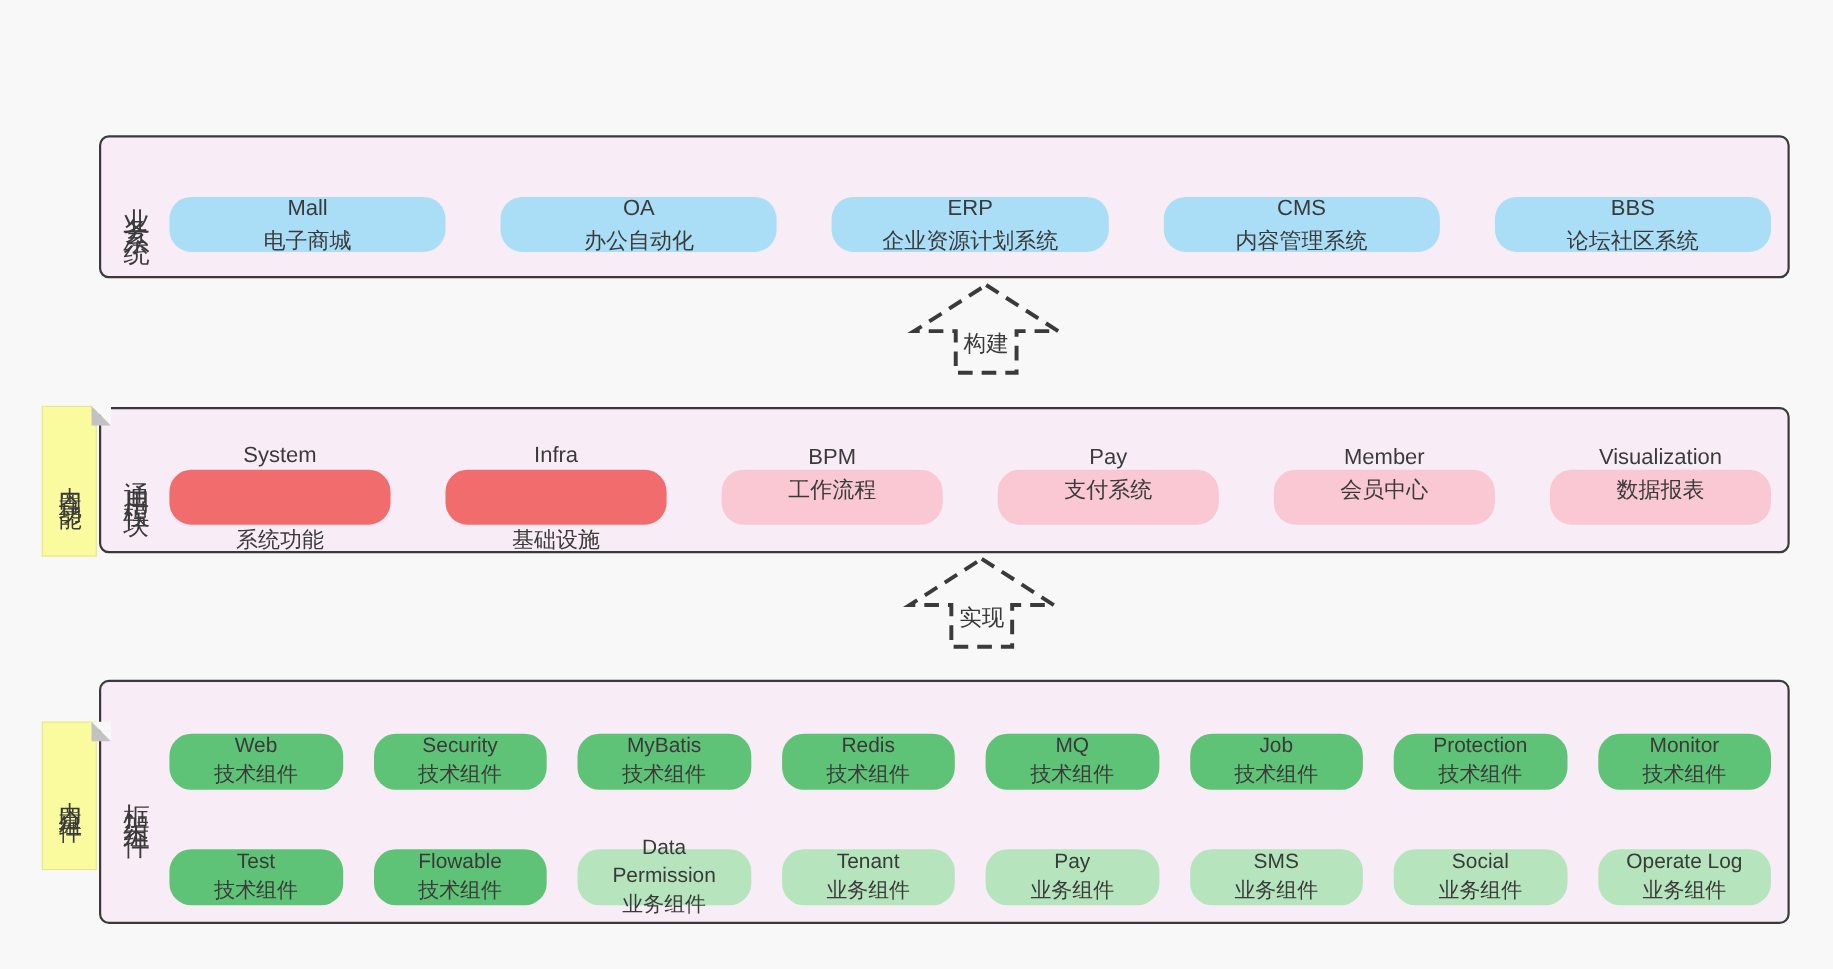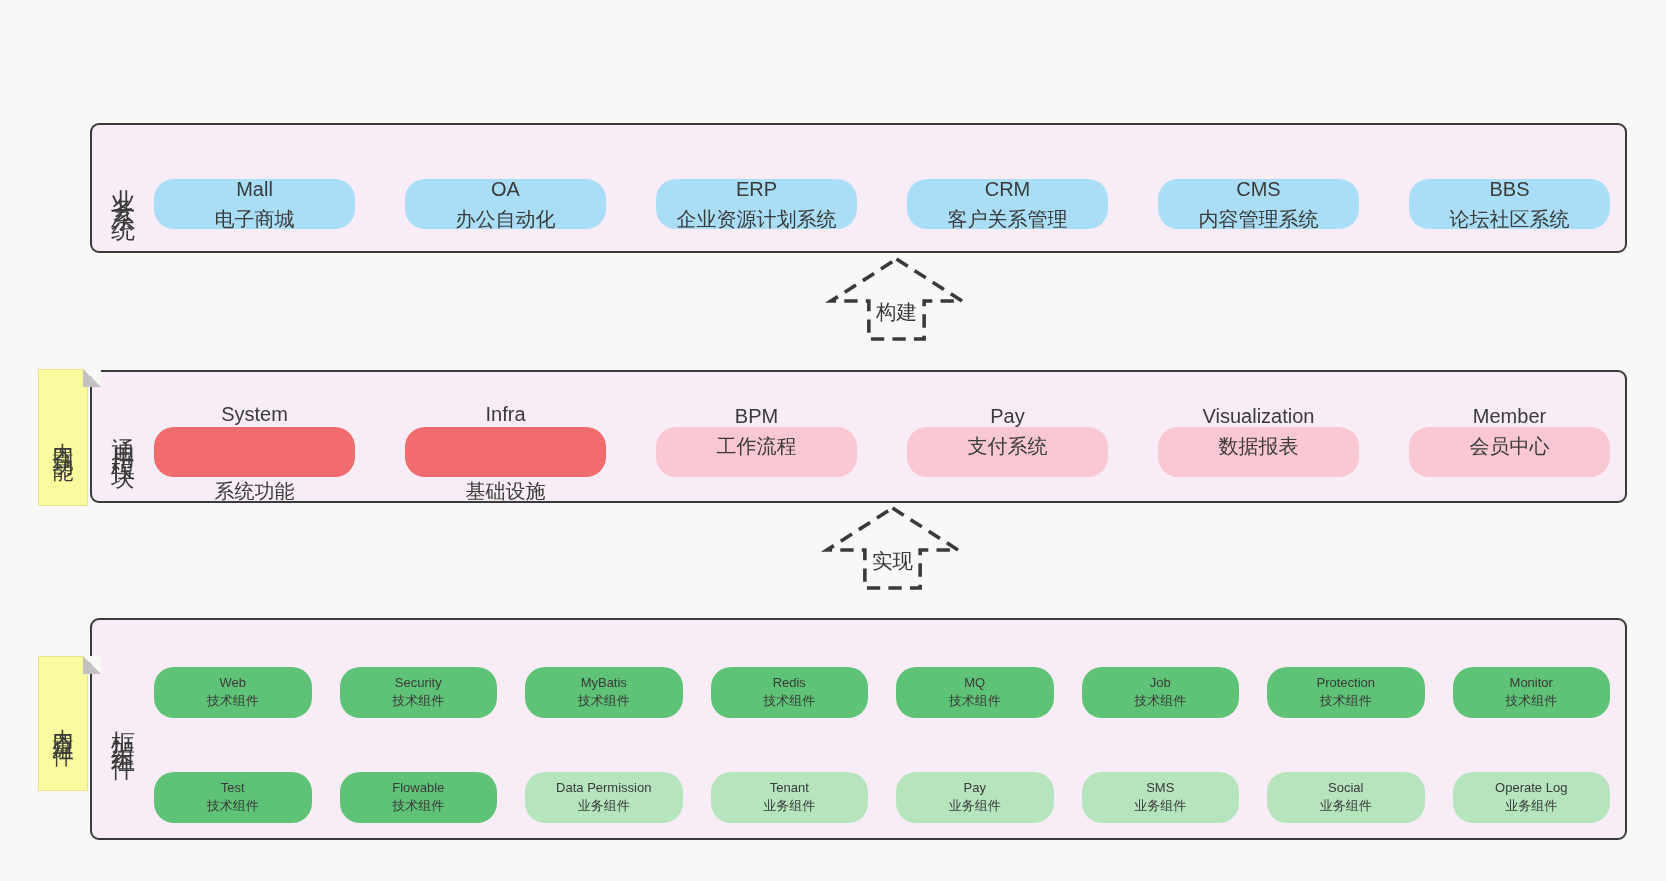--- a/index.html
+++ b/index.html
@@ -45,21 +45,21 @@
   
   .box{
     flex:1;
     border-radius:20px;
     display:flex;flex-direction:column;align-items:center;justify-content:center;
     text-align:center;
     color:#3a3a3a;
     font-size:20px;line-height:1.5;
     padding:16px 8px;box-sizing:border-box;margin-top:31px;
   }
-  .layer--framework-components .box{font-size:13px;line-height:1.38;}
+  .layer--framework-components .box{font-size:19px;line-height:1.38;}
   .layer--framework-components .box-name{max-width:126px;}
   .box--blue{background:var(--c-blue,#aadef7);}
   .box--red{background:var(--c-red,#f16c6c);gap:47px;}
   .box--pink{background:var(--c-pink,#f9c8d2);justify-content:flex-end;}
   .box--green{background:var(--c-green,#5fc377);}
   .box--green-light{background:var(--c-green-light,#b5e4bd);}
 
   
   .note{
     position:absolute;
@@ -102,24 +102,20 @@
           </div>
           <div class="box box--blue">
             <div class="box-name">OA</div>
             <div class="box-desc">办公自动化</div>
           </div>
           <div class="box box--blue">
             <div class="box-name">ERP</div>
             <div class="box-desc">企业资源计划系统</div>
           </div>
           <div class="box box--blue">
-            <div class="box-name">CRM</div>
-            <div class="box-desc">客户关系管理</div>
-          </div>
-          <div class="box box--blue">
             <div class="box-name">CMS</div>
             <div class="box-desc">内容管理系统</div>
           </div>
           <div class="box box--blue">
             <div class="box-name">BBS</div>
             <div class="box-desc">论坛社区系统</div>
           </div>
         </div>
       </div>
     </section>
@@ -141,26 +137,26 @@
           </div>
           <div class="box box--pink">
             <div class="box-name">BPM</div>
             <div class="box-desc">工作流程</div>
           </div>
           <div class="box box--pink">
             <div class="box-name">Pay</div>
             <div class="box-desc">支付系统</div>
           </div>
           <div class="box box--pink">
+            <div class="box-name">Member</div>
+            <div class="box-desc">会员中心</div>
+          </div>
+          <div class="box box--pink">
             <div class="box-name">Visualization</div>
             <div class="box-desc">数据报表</div>
-          </div>
-          <div class="box box--pink">
-            <div class="box-name">Member</div>
-            <div class="box-desc">会员中心</div>
           </div>
         </div>
       </div>
     </section>
     <section class="layer layer--framework-components">
       <div class="note note--framework-components">内置组件<div class="note-fold"><svg viewBox="0 0 18 18" width="18" height="18">
             <path d="M0 0 L18 0 L18 18 Z" fill="#f8f8f8"></path>
             <path d="M0 0 L18 18 L0 18 Z" fill="#c2c2c2"></path>
           </svg></div></div>
       <div class="layer-label">框架组件</div>

